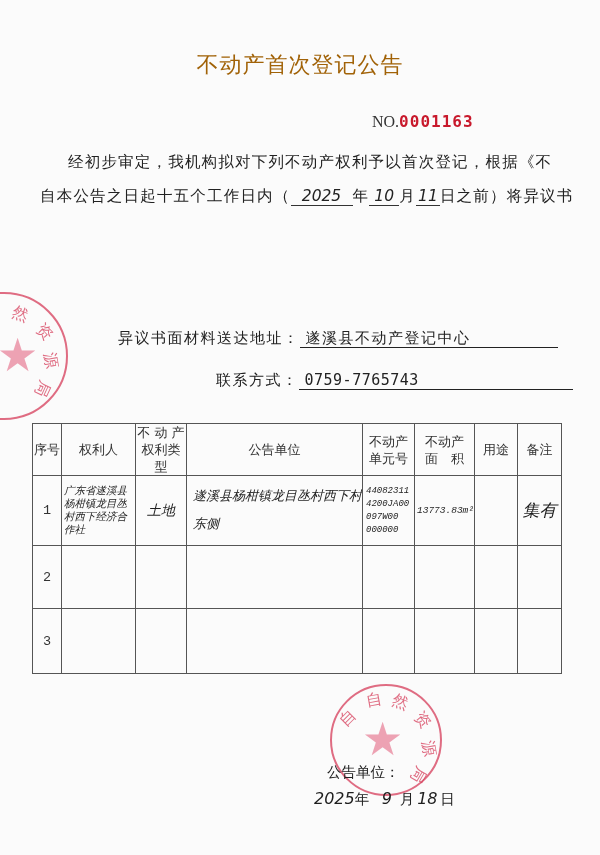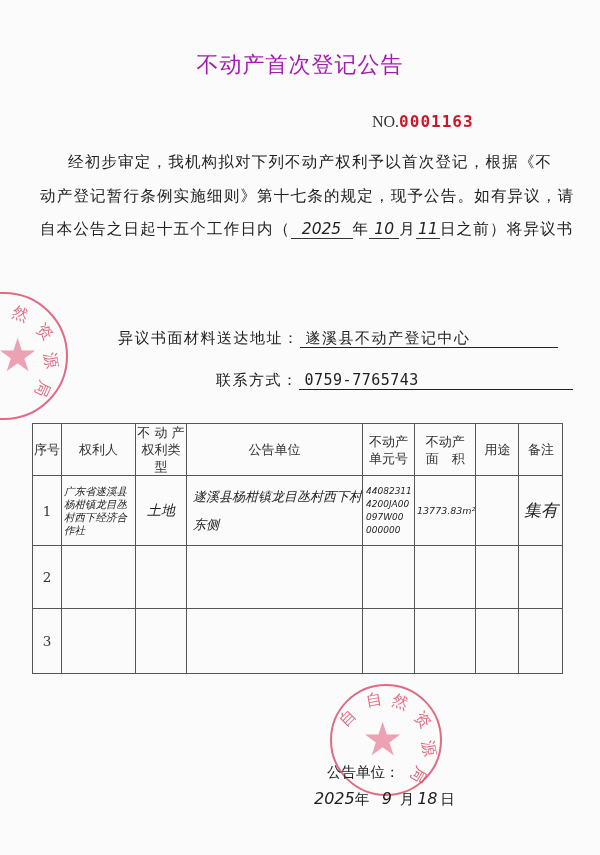--- a/index.html
+++ b/index.html
@@ -6,21 +6,21 @@
     body {
       width: 600px; height: 855px; position: relative; overflow: hidden;
       background: #fbfbfb;
       font-family: "DejaVu Serif", "Liberation Serif", serif;
       color: #222;
     }
     .abs { position: absolute; }
     .title {
       left: 0; width: 600px; top: 50px; text-align: center;
       font-family: "DejaVu Sans", "Liberation Sans", sans-serif;
-      font-size: 22px; letter-spacing: 1px; color: #a21caf;
+      font-size: 22px; letter-spacing: 1px; color: #a16207;
     }
     .serial { left: 372px; top: 112px; font-size: 16px; color: #333; }
     .serial .prefix { font-family: "Liberation Serif", serif; margin-top: 48px; }
     .serial .num {
       color: #c8192c; font-family: "DejaVu Sans Mono", "Liberation Mono", monospace;
       font-weight: bold; letter-spacing: 1px; font-size: 16px;
     }
     .para {
       left: 40px; width: 524px; top: 146px;
       font-size: 15.5px; line-height: 33.5px; letter-spacing: 1.2px; color: #222;
@@ -38,21 +38,21 @@
       display: inline-block; border-bottom: 1.2px solid #222;
       padding-left: 6px; line-height: 18px;
     }
     table.grid {
       position: absolute; left: 32px; top: 423px;
       border-collapse: collapse; table-layout: fixed;
       font-size: 13.5px; color: #333;
     }
     table.grid td, table.grid th {
       border: 1px solid #555; padding: 0; text-align: center; vertical-align: middle;
-      font-weight: normal; overflow: hidden;
+      font-weight: normal; overflow: hidden; font-family: Liberation Mono, monospace;
     }
     table.grid th { font-family: "DejaVu Sans", sans-serif; font-size: 13px; line-height: 17px; color: #333; }
     .hw { font-family: "DejaVu Sans", sans-serif; font-style: italic; color: #1e1e1e; }
     .stamp {
       position: absolute; border-radius: 50%; border: 2px solid rgba(214,60,90,0.75);
       color: rgba(214,60,90,0.75);
     }
     .stamp .star {
       position: absolute; font-size: 46px; line-height: 46px; color: rgba(225,90,120,0.55);
     }
@@ -66,21 +66,20 @@
 <body>
 
 <div class="abs title">不动产首次登记公告</div>
 
 <div class="abs serial">
   <span class="prefix">NO.</span><span class="num">0001163</span>
 </div>
 
 <div class="abs para">
   <span class="line l1">经初步审定，我机构拟对下列不动产权利予以首次登记，根据《不</span>
-  <span class="line">动产登记暂行条例实施细则》第十七条的规定，现予公告。如有异议，请</span>
   <span class="line">
     <span>自本公告之日起十五个工作日内（</span><span class="hand" style="width:62px">2025</span><span>年</span><span class="hand" style="width:30px">10</span><span>月</span><span class="hand" style="width:24px">11</span><span>日之前）将异议书</span>
   </span>
 </div>
 
 <div class="abs field-row" style="left:118px; top:329px;">
   <span>异议书面材料送达地址：</span><span class="ul" style="width:252px">遂溪县不动产登记中心</span>
 </div>
 
 <div class="abs field-row" style="left:216px; top:371px;">

